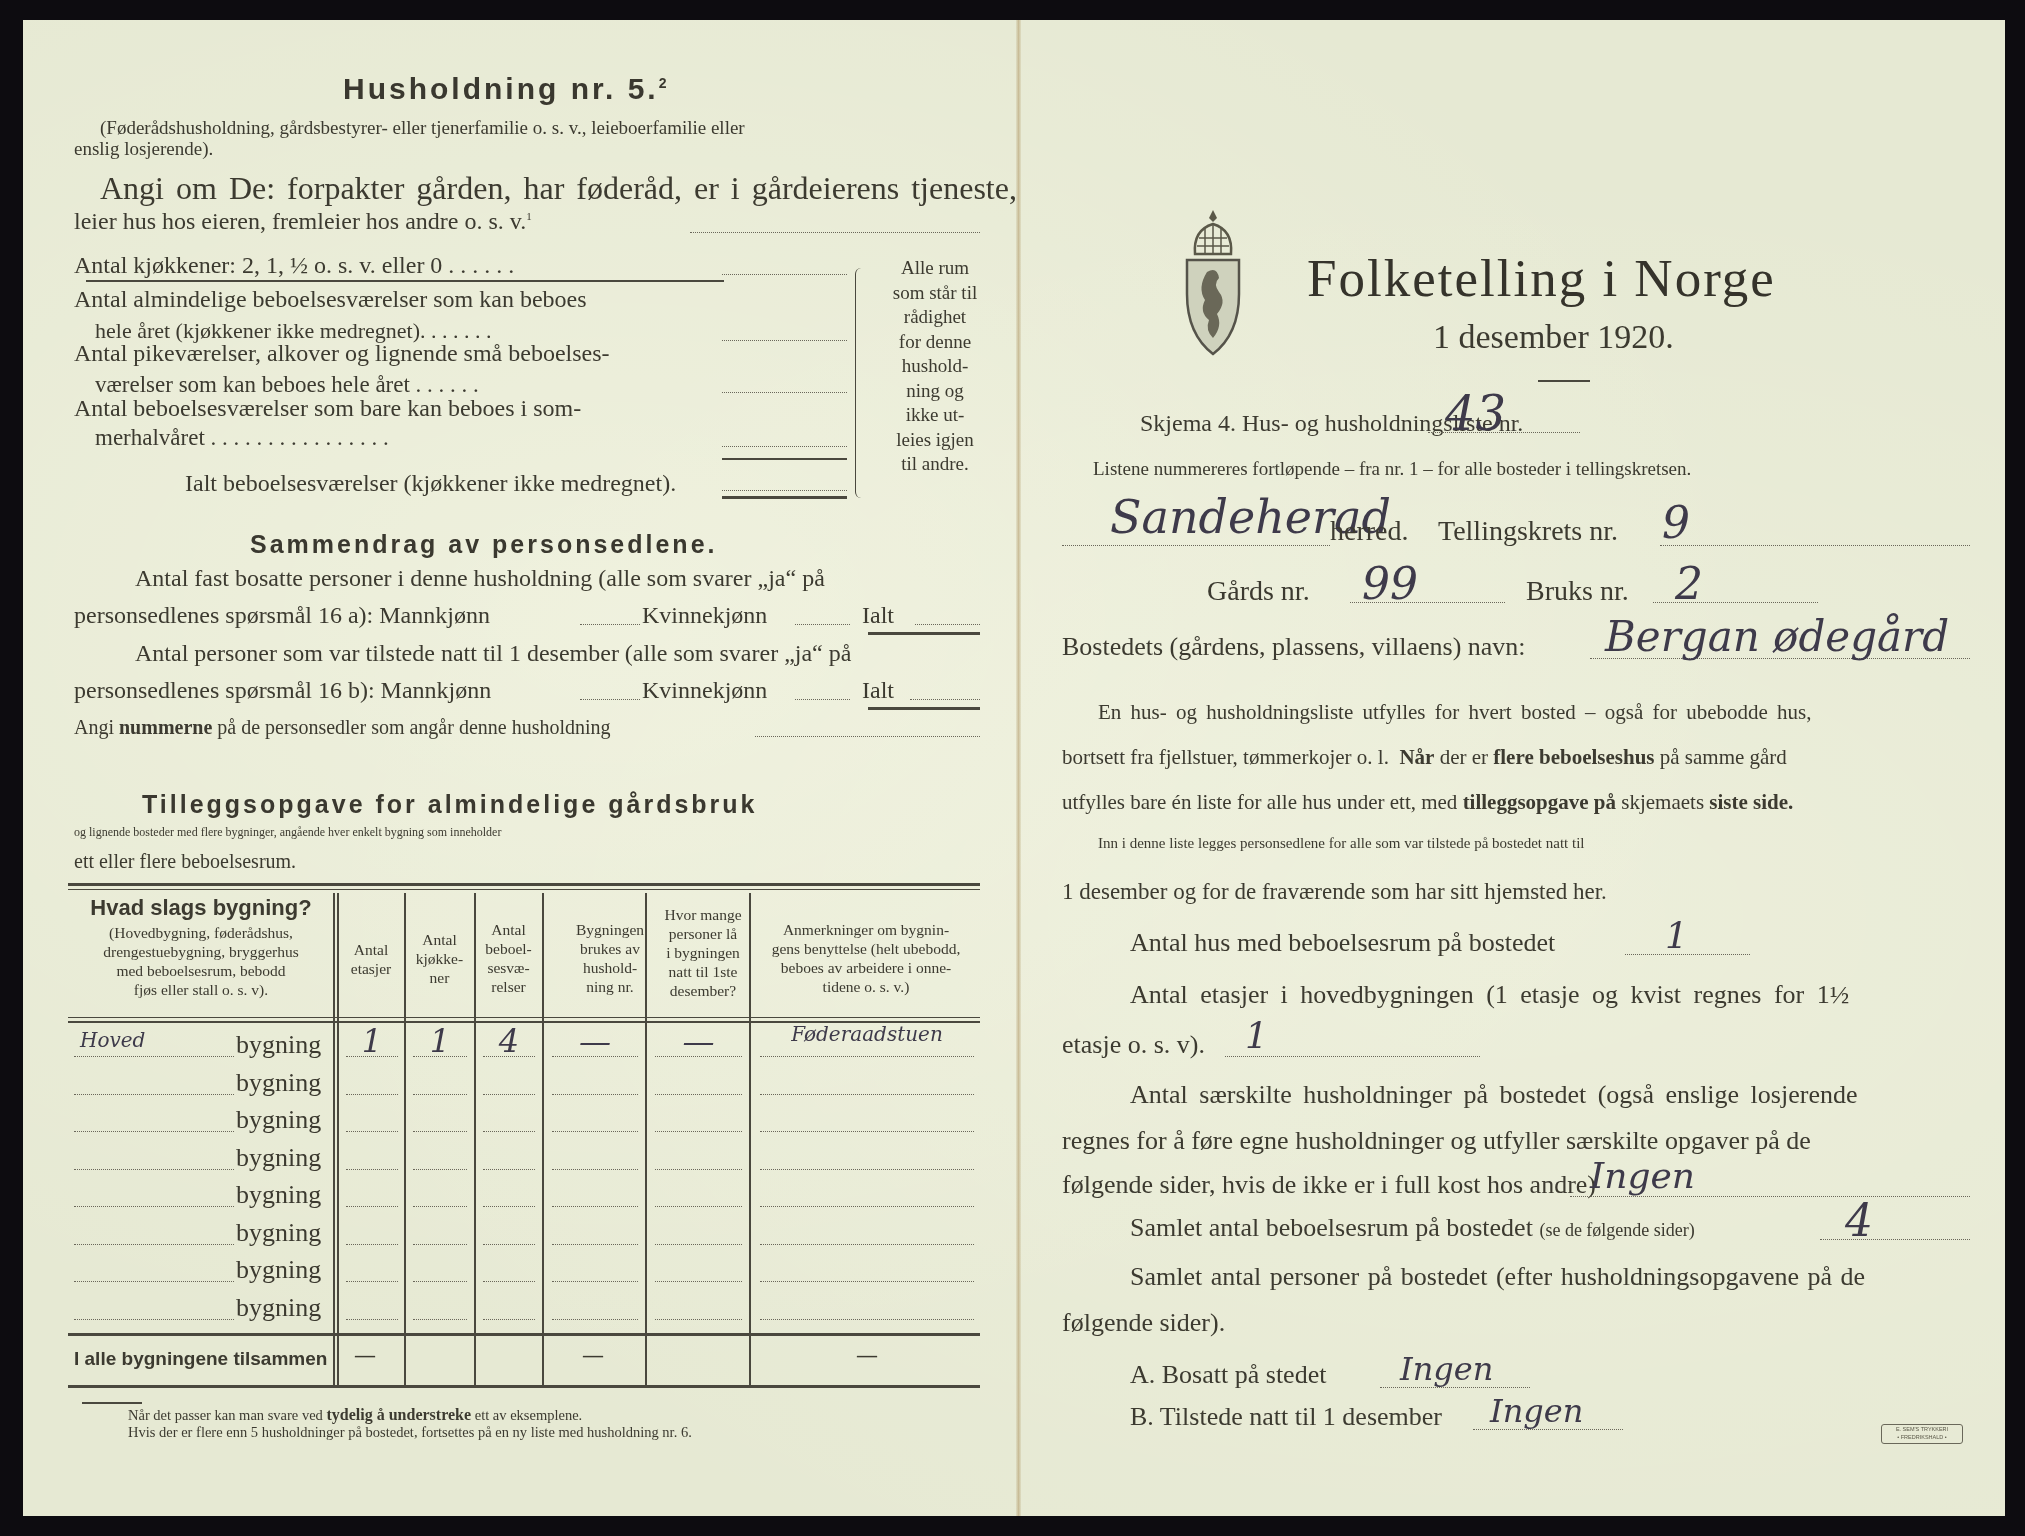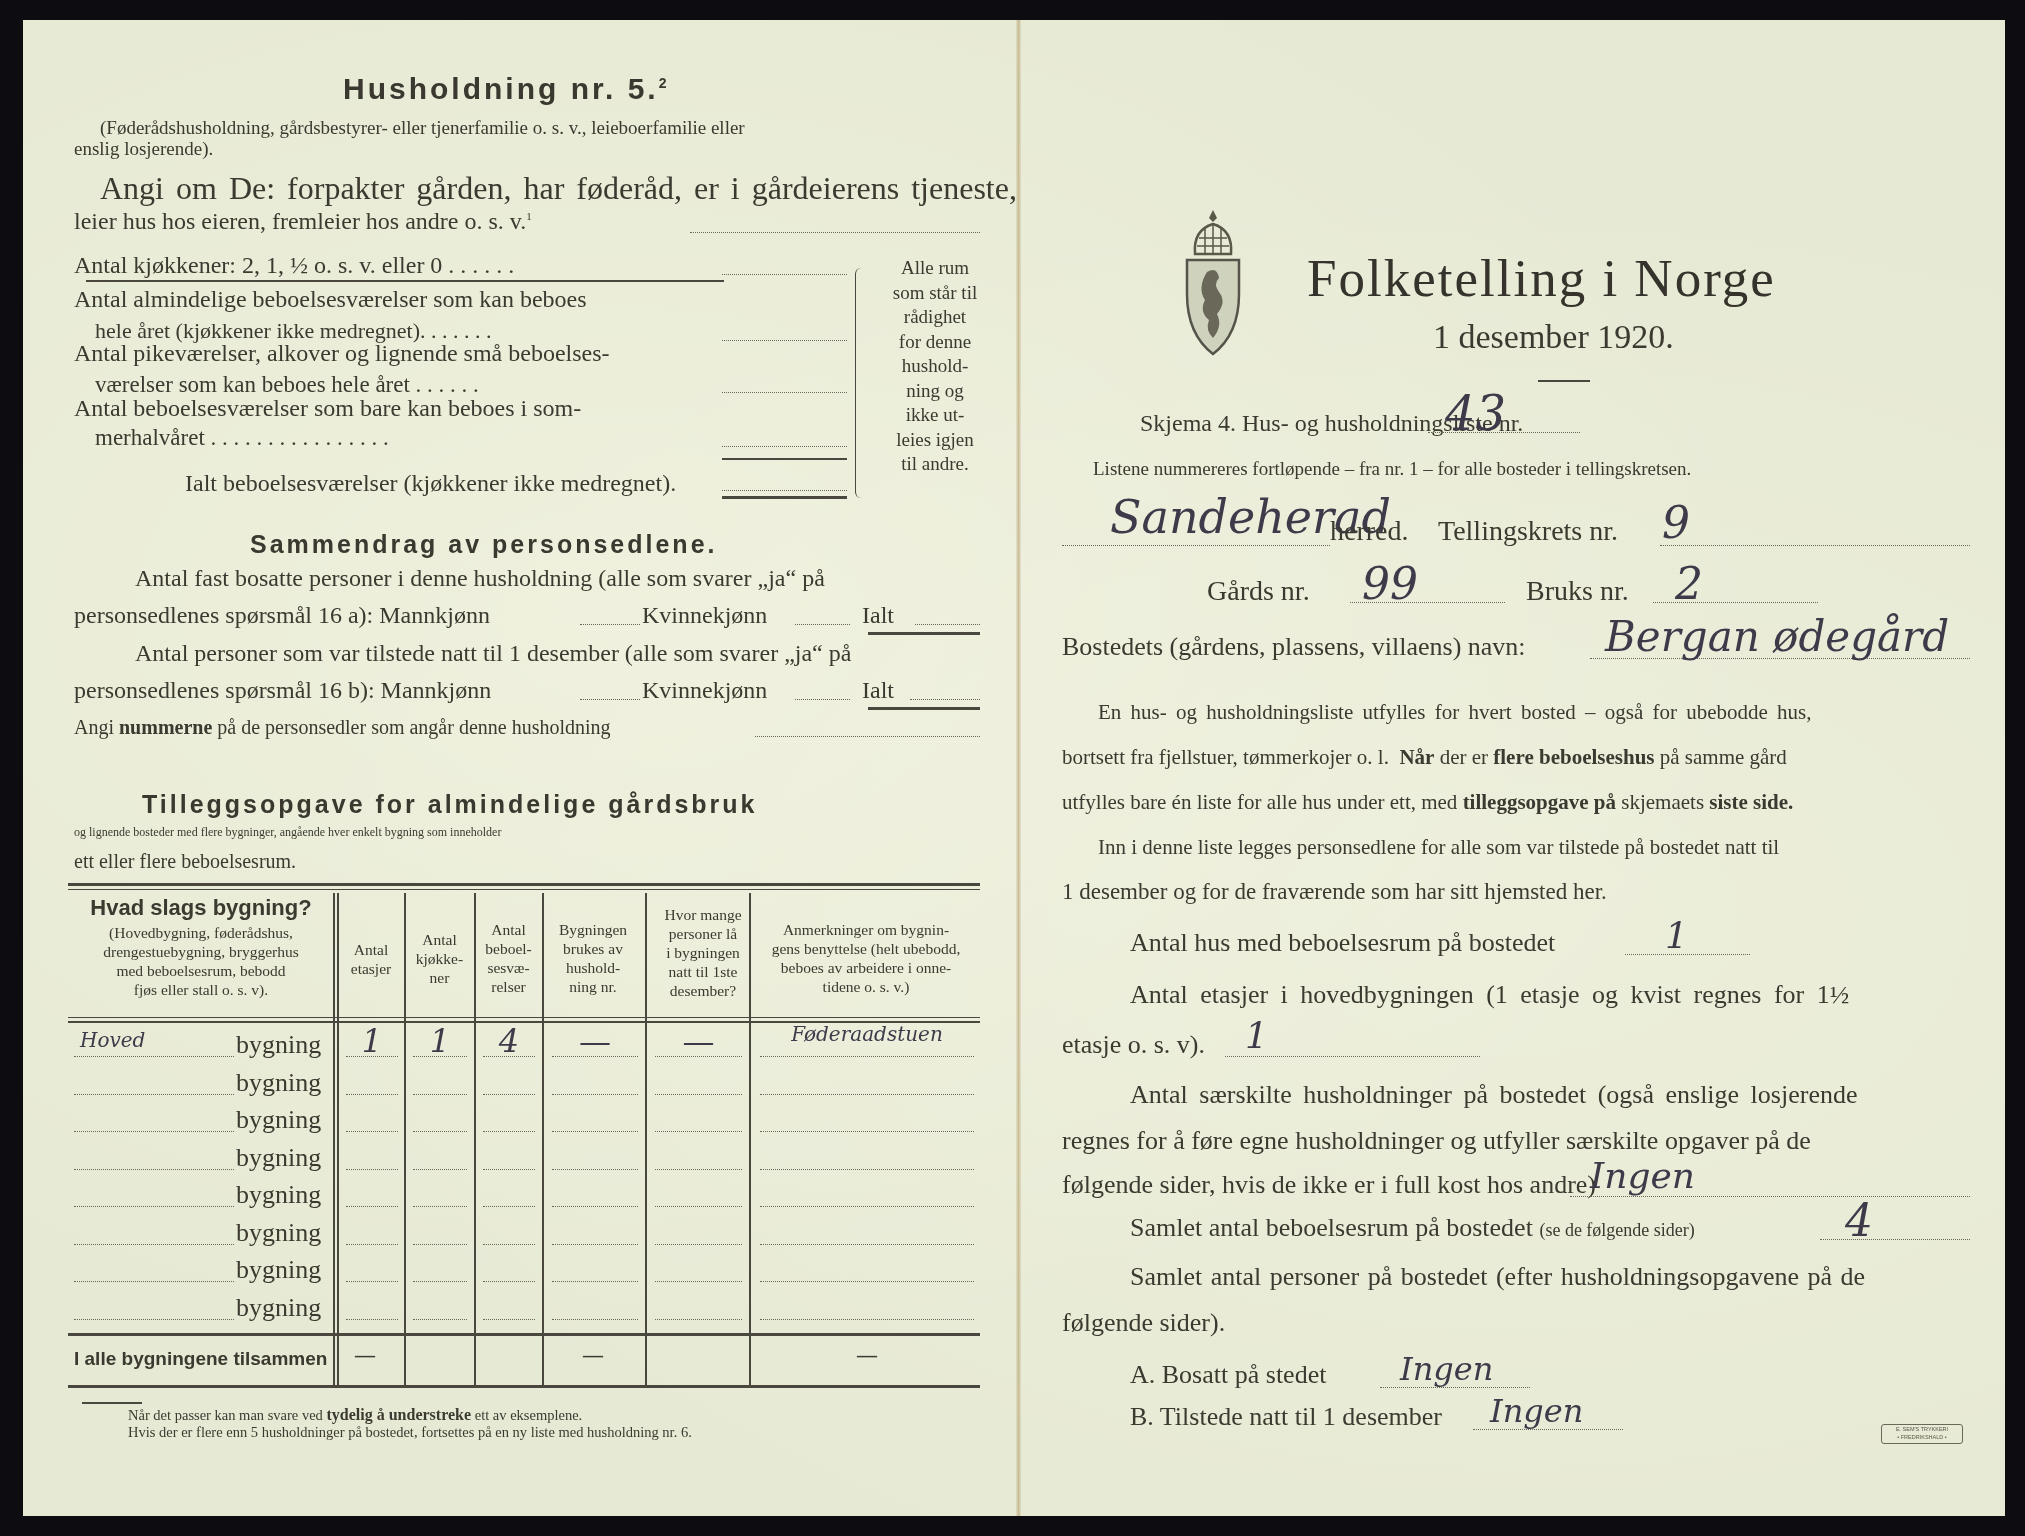--- a/index.html
+++ b/index.html
@@ -136,21 +136,21 @@
       <div>Antal</div>
         <div>kjøkke-</div>
         <div>ner</div>
     </div>
     <div class="th" style="left:475px;top:920px;width:67px;">
       <div>Antal</div>
         <div>beboel-</div>
         <div>sesvæ-</div>
         <div>relser</div>
     </div>
-    <div class="th" style="left:542px;top:920px;width:102px;">
+    <div class="th" style="left:559px;top:920px;width:102px;">
       <div>Bygningen</div>
         <div>brukes av</div>
         <div>hushold-</div>
         <div>ning nr.</div>
     </div>
     <div class="th" style="left:646px;top:905px;width:114px;">
       <div>Hvor mange</div>
         <div>personer lå</div>
         <div>i bygningen</div>
         <div>natt til 1ste</div>
@@ -350,21 +350,21 @@
   <div class="dots" style="left:1590px;top:658px;width:380px;"></div>
   <div class="abs hw" style="left:1605px;top:612px;font-size:42px;">Bergan ødegård</div>
 
   <div class="abs" style="left:1098px;top:700px;font-size:21px;word-spacing:4px;">En hus- og husholdningsliste utfylles for hvert bosted – også for ubebodde hus,</div>
   <div class="abs" style="left:1062px;top:745px;font-size:21px;">
     <span>bortsett fra fjellstuer, tømmerkojer o. l.</span>&nbsp; <span class="bold">Når</span> <span>der er</span> <span class="bold">flere beboelseshus</span> <span>på samme gård</span>
   </div>
   <div class="abs" style="left:1062px;top:790px;font-size:21px;">
     <span>utfylles bare én liste for alle hus under ett, med</span> <span class="bold">tilleggsopgave på</span> <span>skjemaets</span> <span class="bold">siste side.</span>
   </div>
-  <div class="abs" style="left:1098px;top:835px;font-size:21px;">Inn i denne liste legges personsedlene for alle som var tilstede på bostedet natt til</div>
+  <div class="abs" style="left:1098px;top:835px;font-size:15px;">Inn i denne liste legges personsedlene for alle som var tilstede på bostedet natt til</div>
   <div class="abs" style="left:1062px;top:879px;font-size:23px;">1  desember og for de fraværende som har sitt hjemsted her.</div>
 
   <div class="abs" style="left:1130px;top:928px;font-size:26px;">Antal hus med beboelsesrum på bostedet</div>
   <div class="dots" style="left:1625px;top:954px;width:125px;"></div>
   <div class="abs hw" style="left:1665px;top:915px;font-size:36px;">1</div>
 
   <div class="abs" style="left:1130px;top:980px;font-size:26px;word-spacing:6px;">Antal etasjer i hovedbygningen (1 etasje og kvist regnes for 1½</div>
   <div class="abs" style="left:1062px;top:1030px;font-size:26px;">etasje o. s. v).</div>
   <div class="dots" style="left:1225px;top:1056px;width:255px;"></div>
   <div class="abs hw" style="left:1245px;top:1015px;font-size:36px;">1</div>

